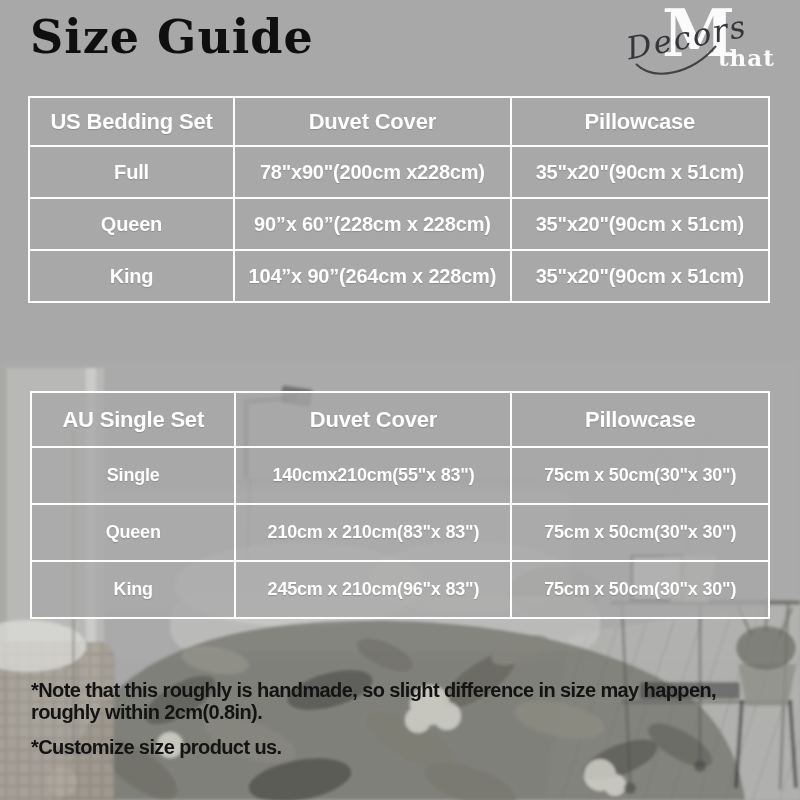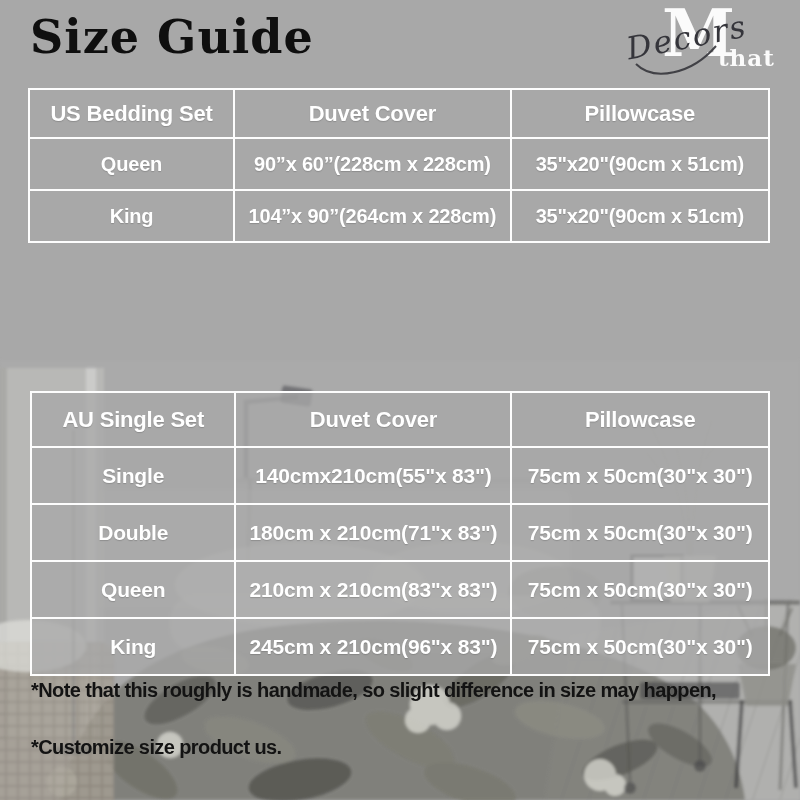--- a/index.html
+++ b/index.html
@@ -34,26 +34,26 @@
   .logo-flourish{position:absolute;left:0;top:0;width:160px;height:86px;pointer-events:none;}
   
   .size-table{position:absolute;border-collapse:collapse;table-layout:fixed;}
   .size-table th,.size-table td{
     border:2px solid #fdfdfd;text-align:center;vertical-align:middle;
     color:#ffffff;background:rgba(168,168,168,0.78);
     font-weight:700;letter-spacing:-0.2px;
     text-shadow:0 1px 1px rgba(60,60,60,0.25);
     overflow:hidden;white-space:nowrap;
   }
-  .us{left:28px;top:88px;width:742px;}
+  .us{left:28px;top:96px;width:742px;}
   .us th{height:45px;font-size:22px;}
   .us td{height:48px;font-size:20px;}
   .au{left:30px;top:391px;width:740px;}
   .au th{height:51px;font-size:22px;}
-  .au td{height:53px;font-size:21px;}
+  .au td{height:53px;font-size:18px;}
   
   .note{
     position:absolute;left:31px;margin:0;white-space:nowrap;
     font-size:20px;font-weight:700;color:#131313;
     letter-spacing:-0.6px;line-height:1.1;
   }
   .note1{top:679px;}
   .note2{top:701px;}
   .note3{top:736px;}
 </style>
@@ -174,20 +174,25 @@
       </colgroup>
     <thead>
       <tr>
         <th>US Bedding Set</th>
         <th>Duvet Cover</th>
         <th>Pillowcase</th>
       </tr>
     </thead>
     <tbody>
       <tr>
+        <td>Full</td>
+        <td>78"x90"(200cm x228cm)</td>
+        <td>35"x20"(90cm x 51cm)</td>
+      </tr>
+      <tr>
         <td>Queen</td>
         <td>90”x 60”(228cm x 228cm)</td>
         <td>35"x20"(90cm x 51cm)</td>
       </tr>
       <tr>
         <td>King</td>
         <td>104”x 90”(264cm x 228cm)</td>
         <td>35"x20"(90cm x 51cm)</td>
       </tr>
     </tbody>
@@ -206,33 +211,29 @@
         <th>Pillowcase</th>
       </tr>
     </thead>
     <tbody>
       <tr>
         <td>Single</td>
         <td>140cmx210cm(55"x 83")</td>
         <td>75cm x 50cm(30"x 30")</td>
       </tr>
       <tr>
-        <td>Double</td>
-        <td>180cm x 210cm(71"x 83")</td>
-        <td>75cm x 50cm(30"x 30")</td>
-      </tr>
-      <tr>
         <td>Queen</td>
         <td>210cm x 210cm(83"x 83")</td>
         <td>75cm x 50cm(30"x 30")</td>
       </tr>
       <tr>
         <td>King</td>
         <td>245cm x 210cm(96"x 83")</td>
         <td>75cm x 50cm(30"x 30")</td>
       </tr>
     </tbody>
   </table>
 
   <p class="note note1">*Note that this roughly is handmade, so slight  difference in size may happen,</p>
+  <p class="note note2">roughly within 2cm(0.8in).</p>
   <p class="note note3">*Customize size product us.</p>
 
 </div>
 
 </body></html>

